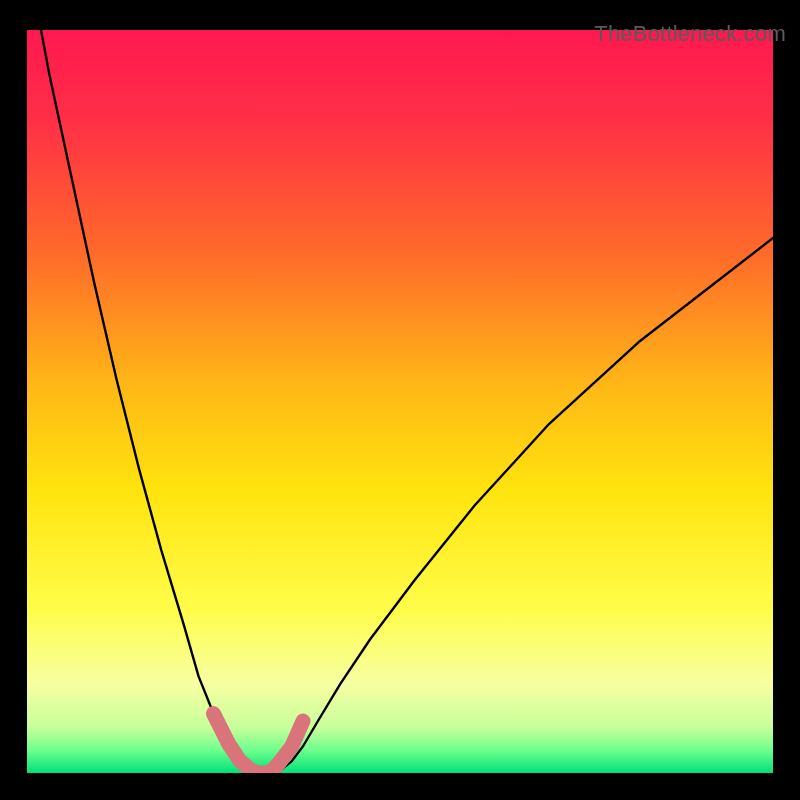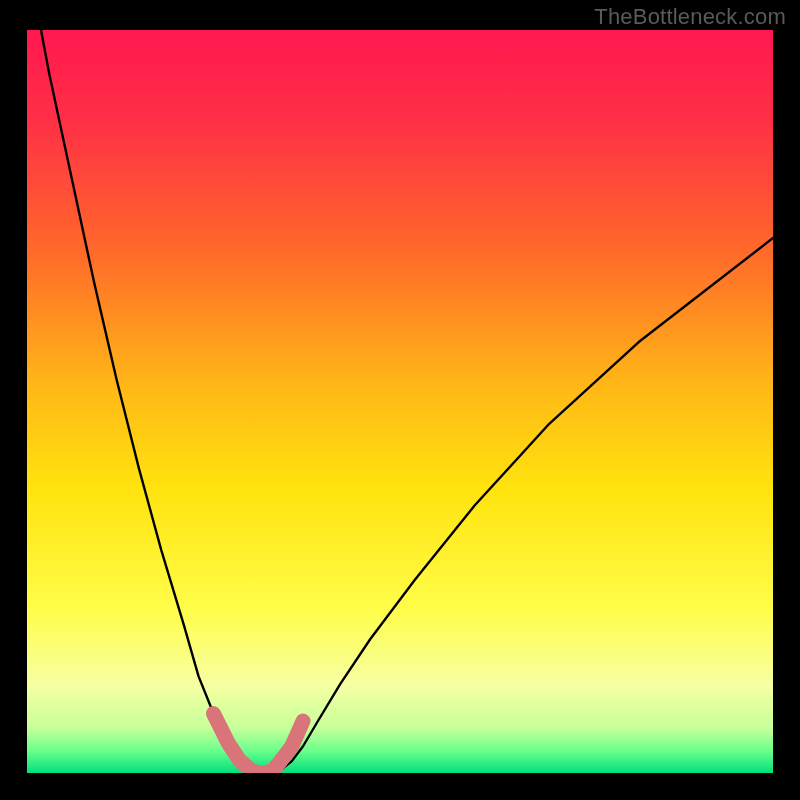--- a/index.html
+++ b/index.html
@@ -14,21 +14,21 @@
   .frame {
     position: absolute;
     top: 0;
     left: 0;
     width: 800px;
     height: 800px;
     background: #000;
   }
   .watermark {
     position: absolute;
-    top: 4px;
+    top: 21px;
     right: 14px;
     color: #5a5a5a;
     font-size: 22px;
     font-weight: 500;
     letter-spacing: 0.2px;
     user-select: none;
   }
   svg {
     position: absolute;
     top: 0;

